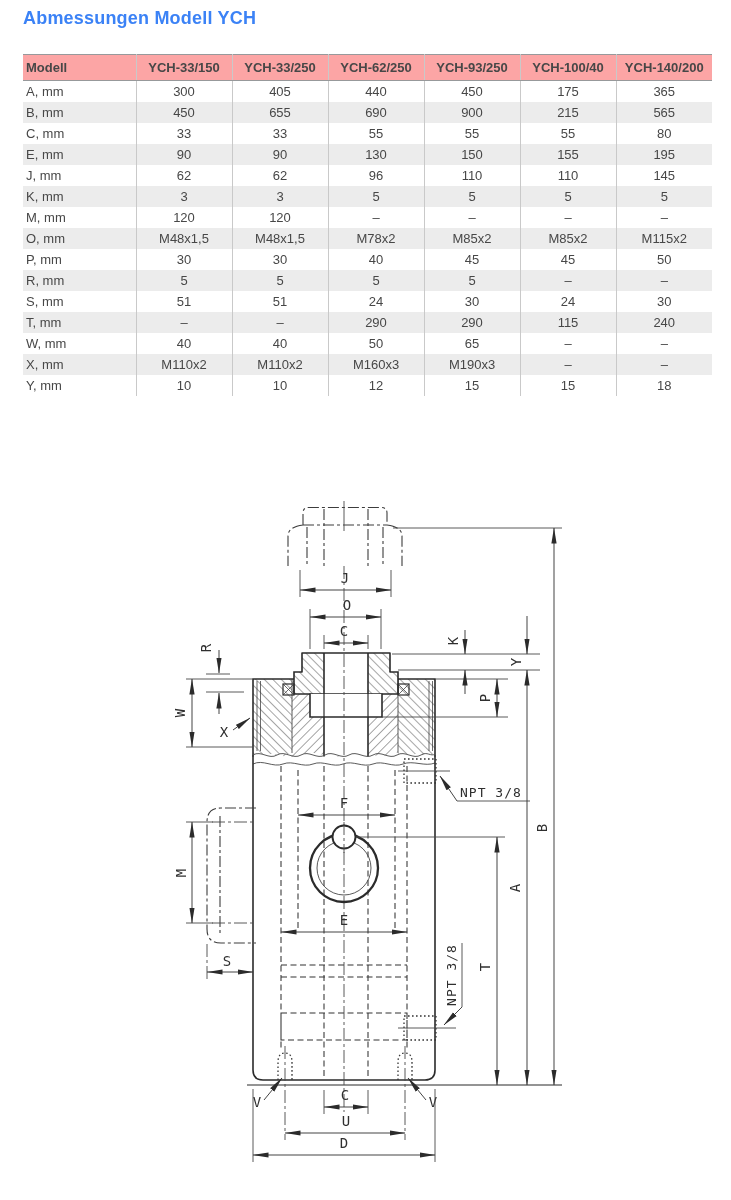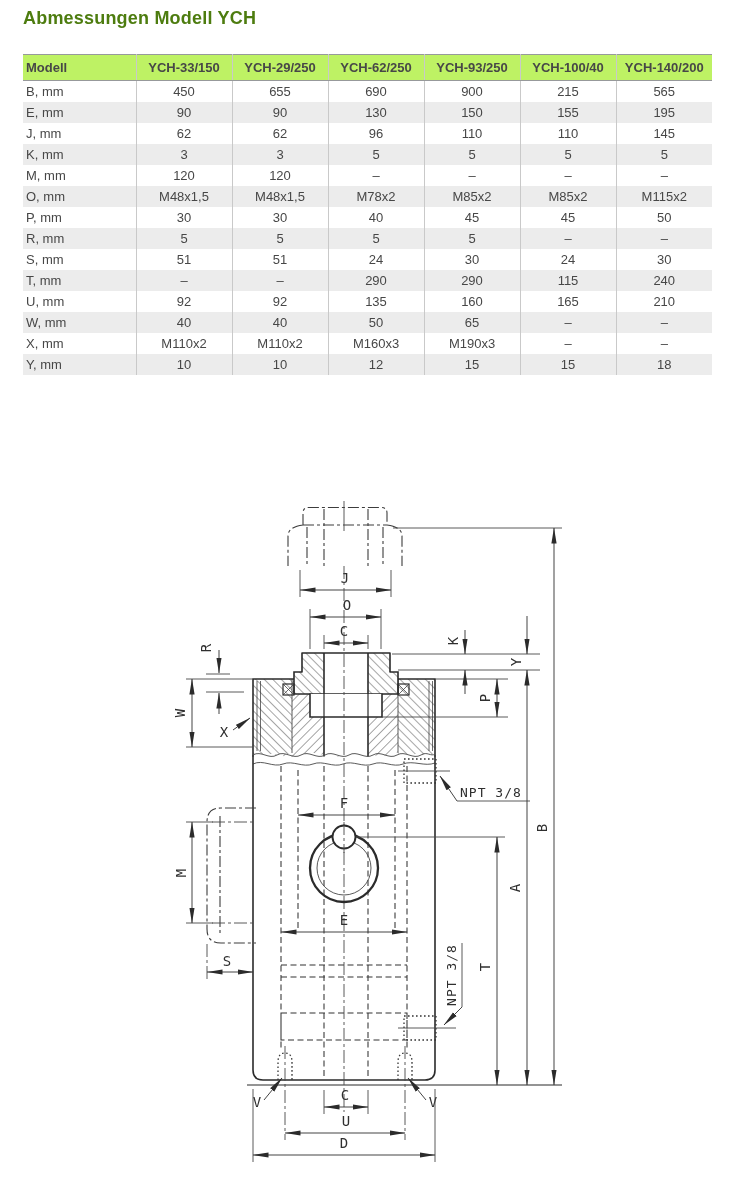--- a/index.html
+++ b/index.html
@@ -2,35 +2,35 @@
 <html><head>
 <meta charset="utf-8">
 <style>
   html,body{margin:0;padding:0}
   body{
     width:731px;height:1200px;background:#ffffff;position:relative;
     font-family:"Liberation Sans",sans-serif;
   }
   .page-title{
     position:absolute;left:23px;top:8px;margin:0;
-    font-size:18px;font-weight:bold;color:#4d7c0f;letter-spacing:.2px;
+    font-size:18px;font-weight:bold;color:#3b82f6;letter-spacing:.2px;
   }
   table.dims{
     position:absolute;left:23px;top:54px;width:689px;
     border-collapse:collapse;table-layout:fixed;
     border-top:1px solid #97999b;
     font-size:13px;color:#474747;
   }
   table.dims col.c0{width:113px}
   table.dims th,table.dims td{
     padding:0;border-left:1px solid #c9c9c9;text-align:center;
     vertical-align:middle;white-space:nowrap;overflow:hidden;font-weight:normal;
   }
   table.dims th:first-child,table.dims td:first-child{border-left:none}
-  table.dims thead th{height:25px;border-bottom:1px solid #97999b;font-weight:bold;background:#bef264}
+  table.dims thead th{height:25px;border-bottom:1px solid #97999b;font-weight:bold;background:#fca5a5}
   table.dims tbody td{height:21px}
   table.dims tbody tr:nth-child(even){background:#ececec}
   table.dims .rowhead{text-align:left;padding-left:3px}
 
   .drawing{position:absolute;left:0;top:496px}
   .main{stroke:#2b2b2b;stroke-width:1.6;fill:none;stroke-linecap:round}
   .bold2{stroke:#2b2b2b;stroke-width:2.3;fill:none}
   .med{stroke:#2b2b2b;stroke-width:1.2;fill:none}
   .thin{stroke:#474747;stroke-width:.9;fill:none}
   .vt{stroke:#3a3a3a;stroke-width:.75;fill:none}
@@ -56,38 +56,56 @@
       <col>
       <col>
       <col>
       <col>
       <col>
     </colgroup>
   <thead>
       <tr>
         <th class="rowhead">Modell</th>
         <th>YCH-33/150</th>
-        <th>YCH-29/250</th>
+        <th>YCH-33/250</th>
         <th>YCH-62/250</th>
         <th>YCH-93/250</th>
         <th>YCH-100/40</th>
         <th>YCH-140/200</th>
       </tr>
     </thead>
   <tbody>
+      <tr>
+        <td class="rowhead">A, mm</td>
+        <td>300</td>
+        <td>405</td>
+        <td>440</td>
+        <td>450</td>
+        <td>175</td>
+        <td>365</td>
+      </tr>
       <tr>
         <td class="rowhead">B, mm</td>
         <td>450</td>
         <td>655</td>
         <td>690</td>
         <td>900</td>
         <td>215</td>
         <td>565</td>
       </tr>
       <tr>
+        <td class="rowhead">C, mm</td>
+        <td>33</td>
+        <td>33</td>
+        <td>55</td>
+        <td>55</td>
+        <td>55</td>
+        <td>80</td>
+      </tr>
+      <tr>
         <td class="rowhead">E, mm</td>
         <td>90</td>
         <td>90</td>
         <td>130</td>
         <td>150</td>
         <td>155</td>
         <td>195</td>
       </tr>
       <tr>
         <td class="rowhead">J, mm</td>
@@ -153,29 +171,20 @@
         <td>30</td>
       </tr>
       <tr>
         <td class="rowhead">T, mm</td>
         <td>–</td>
         <td>–</td>
         <td>290</td>
         <td>290</td>
         <td>115</td>
         <td>240</td>
-      </tr>
-      <tr>
-        <td class="rowhead">U, mm</td>
-        <td>92</td>
-        <td>92</td>
-        <td>135</td>
-        <td>160</td>
-        <td>165</td>
-        <td>210</td>
       </tr>
       <tr>
         <td class="rowhead">W, mm</td>
         <td>40</td>
         <td>40</td>
         <td>50</td>
         <td>65</td>
         <td>–</td>
         <td>–</td>
       </tr>

